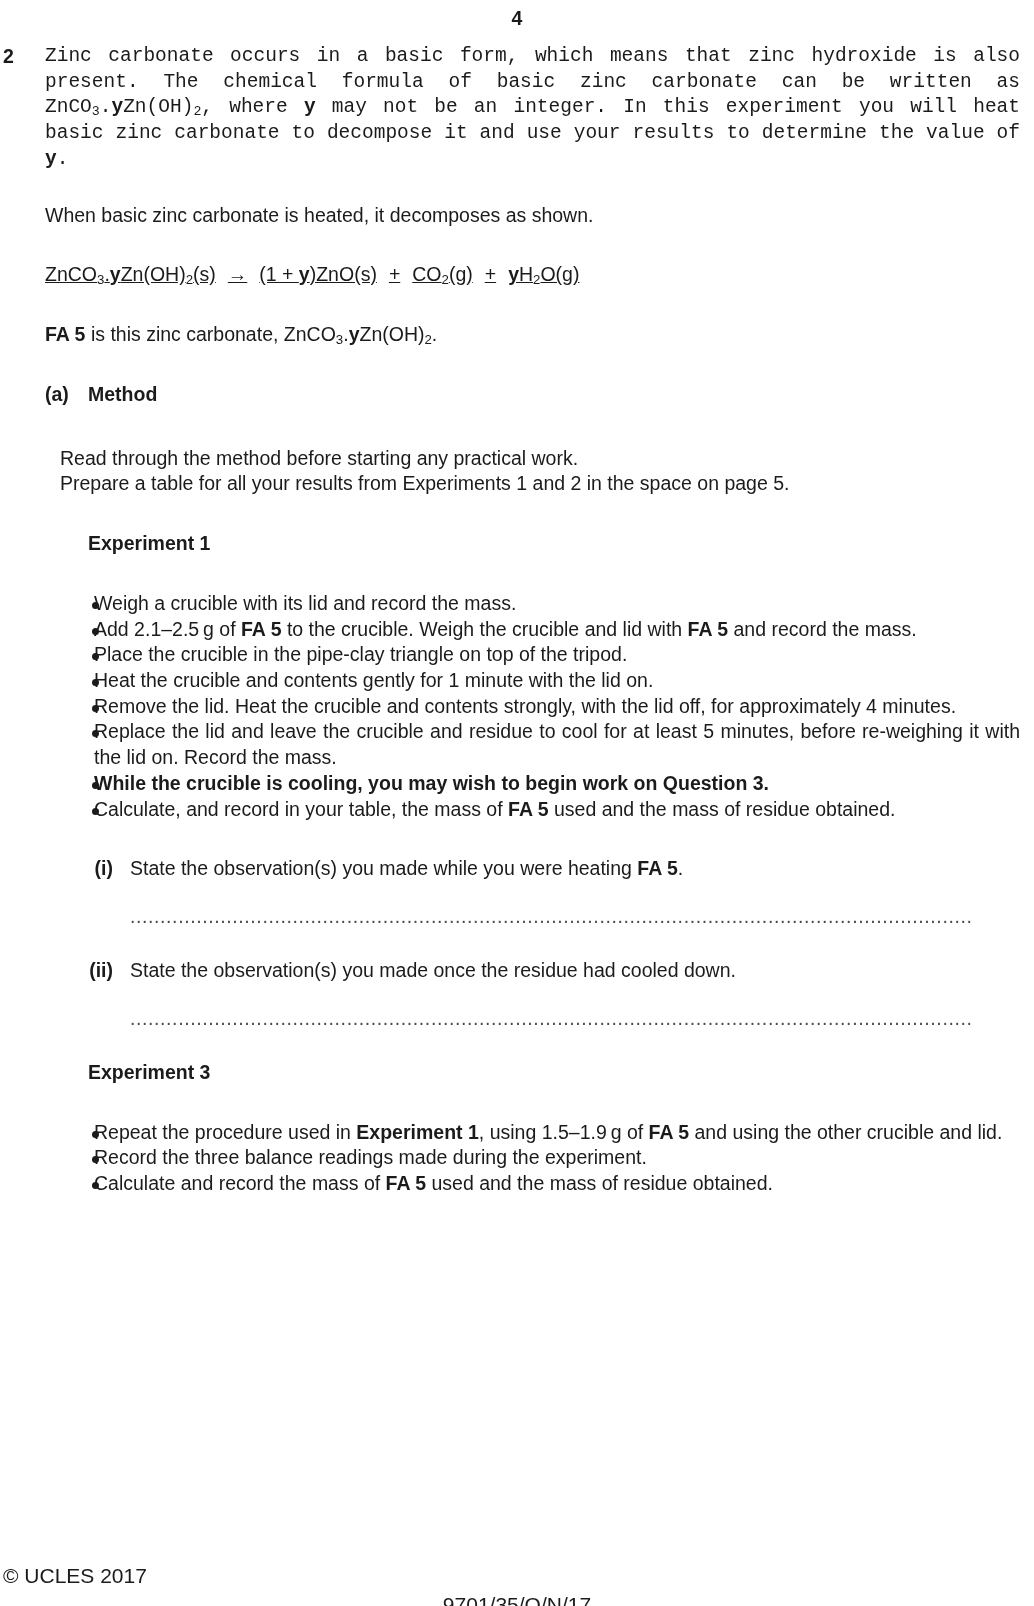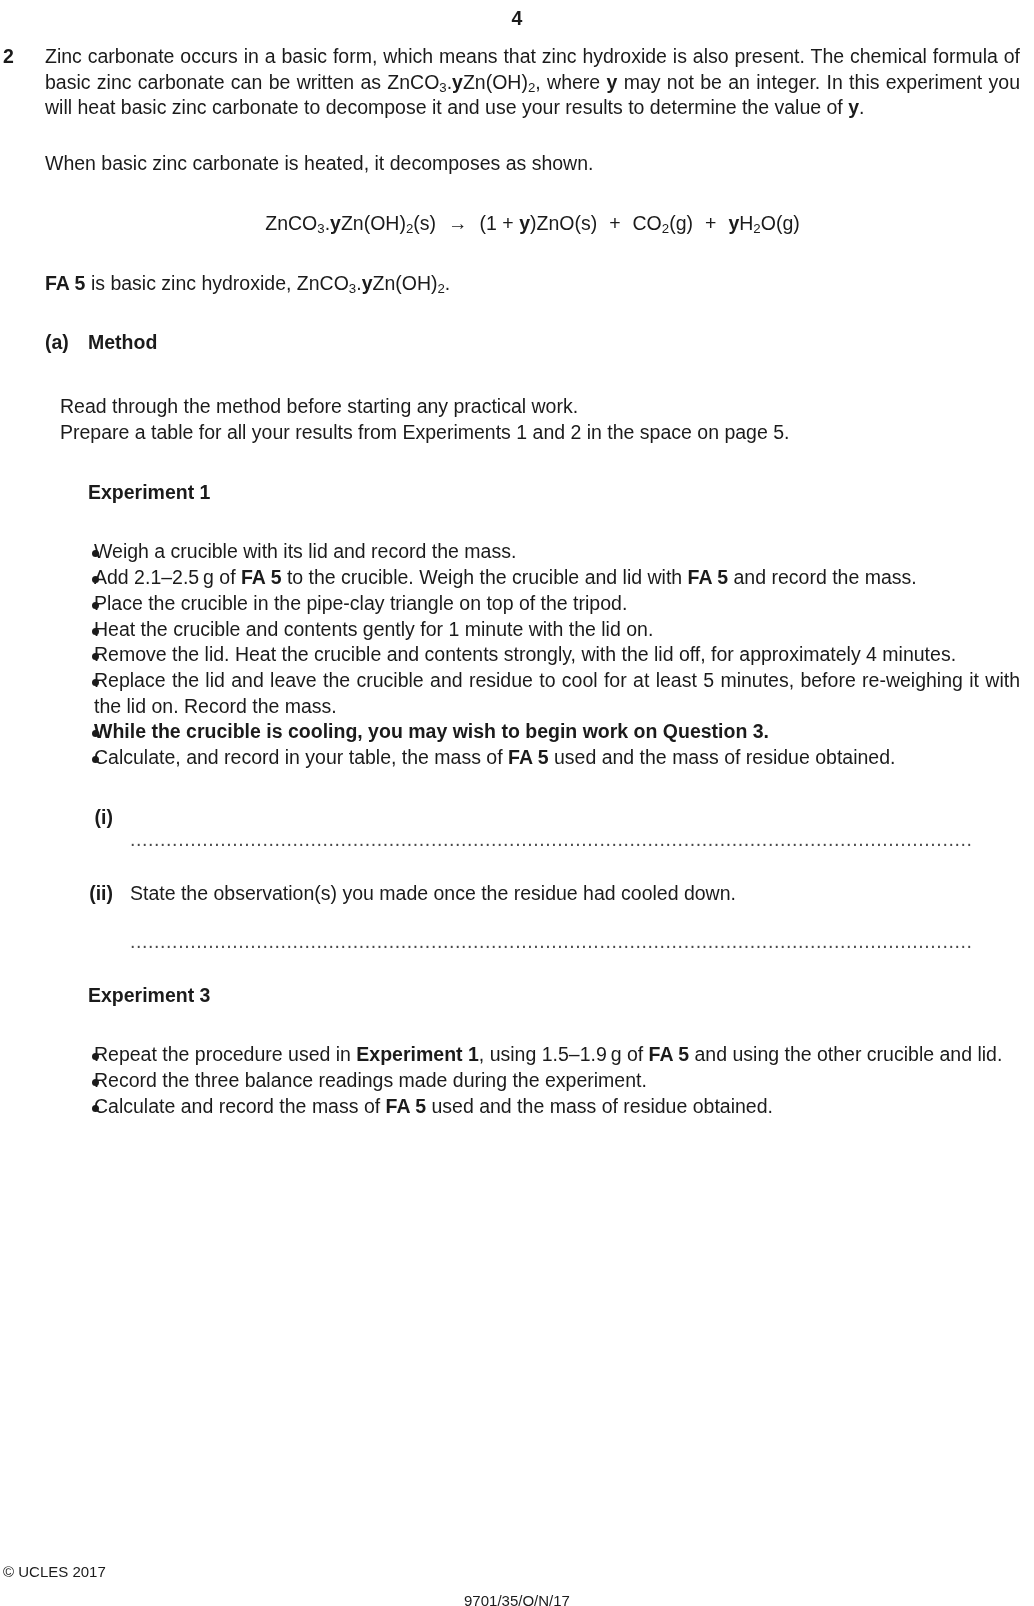--- a/index.html
+++ b/index.html
@@ -54,40 +54,42 @@
   .qnum {
     position: absolute;
     left: 3px;
     top: 0;
     font-weight: bold;
     font-size: 19.5px;
   }
   .jtext {
     text-align: justify;
     text-justify: inter-word;
+    font-family: Liberation Mono, monospace;
   }
 
   
   .p45 {
     margin-left: 45px;
     margin-right: 14px;
   }
 
   
   .p88 {
     margin-left: 60px;
     margin-right: 14px;
   }
 
   
   .equation {
-    text-align: center;
+    text-align: left;
     margin-left: 45px;
     margin-right: 14px;
     white-space: nowrap;
+    text-decoration: underline;
   }
   .eq-gap { display: inline-block; width: 12px; }
 
   
   .partrow {
     position: relative;
     padding-left: 88px;
     padding-right: 14px;
   }
   .partlabel {
@@ -178,21 +180,21 @@
   .vs34 { height: 34px; }
   .vs38 { height: 38px; }
 
   
   .footer {
     position: absolute;
     left: 0;
     bottom: 20px;
     width: 1034px;
     height: 24px;
-    font-size: 15px;
+    font-size: 21px;
   }
   .copyright {
     position: absolute;
     left: 3px;
     top: 0;
   }
   .paper-code {
     position: absolute;
     left: 0;
     top: 0;
@@ -218,21 +220,21 @@
     <div class="vs30"></div>
 
     <div class="p45">When basic zinc carbonate is heated, it decomposes as shown.</div>
 
     <div class="vs34"></div>
 
     <div class="equation"><span>ZnCO</span><sub>3</sub><span>.</span><b>y</b><span>Zn(OH)</span><sub>2</sub><span>(s)</span><span class="eq-gap"></span><span>→</span><span class="eq-gap"></span><span>(1 + </span><b>y</b><span>)ZnO(s)</span><span class="eq-gap"></span><span>+</span><span class="eq-gap"></span><span>CO</span><sub>2</sub><span>(g)</span><span class="eq-gap"></span><span>+</span><span class="eq-gap"></span><b>y</b><span>H</span><sub>2</sub><span>O(g)</span></div>
 
     <div class="vs34"></div>
 
-    <div class="p45"><b>FA 5</b><span> is basic zinc hydroxide, ZnCO</span><sub>3</sub><span>.</span><b>y</b><span>Zn(OH)</span><sub>2</sub><span>.</span></div>
+    <div class="p45"><b>FA 5</b><span> is this zinc carbonate, ZnCO</span><sub>3</sub><span>.</span><b>y</b><span>Zn(OH)</span><sub>2</sub><span>.</span></div>
 
     <div class="vs34"></div>
 
     <div class="partrow">
       <span class="partlabel">(a)</span>
       <span class="parthead">Method</span>
     </div>
 
     <div class="vs38"></div>
 
@@ -253,20 +255,21 @@
       <li><span>Remove the lid. Heat the crucible and contents strongly, with the lid off, for approximately 4 minutes.</span></li>
       <li><span>Replace the lid and leave the crucible and residue to cool for at least 5 minutes, before re-weighing it with the lid on. Record the mass.</span></li>
       <li class="nojust bold"><span>While the crucible is cooling, you may wish to begin work on Question 3.</span></li>
       <li><span>Calculate, and record in your table, the mass of <b>FA 5</b> used and the mass of residue obtained.</span></li>
     </ul>
 
     <div class="vs34"></div>
 
     <div class="romanrow">
       <span class="romanlabel">(i)</span>
+      <span>State the observation(s) you made while you were heating <b>FA 5</b>.</span>
     </div>
 
     <div class="vs30"></div>
 
     <div class="dotline">
         <span>............................................................................................................................................</span>
       </div>
 
     <div class="vs26"></div>
 

